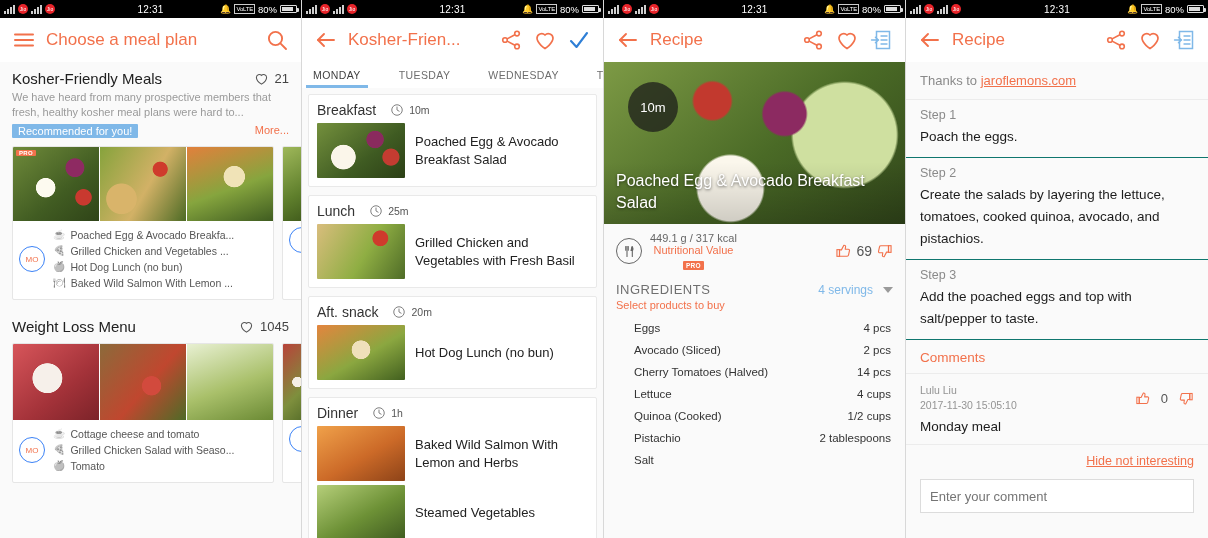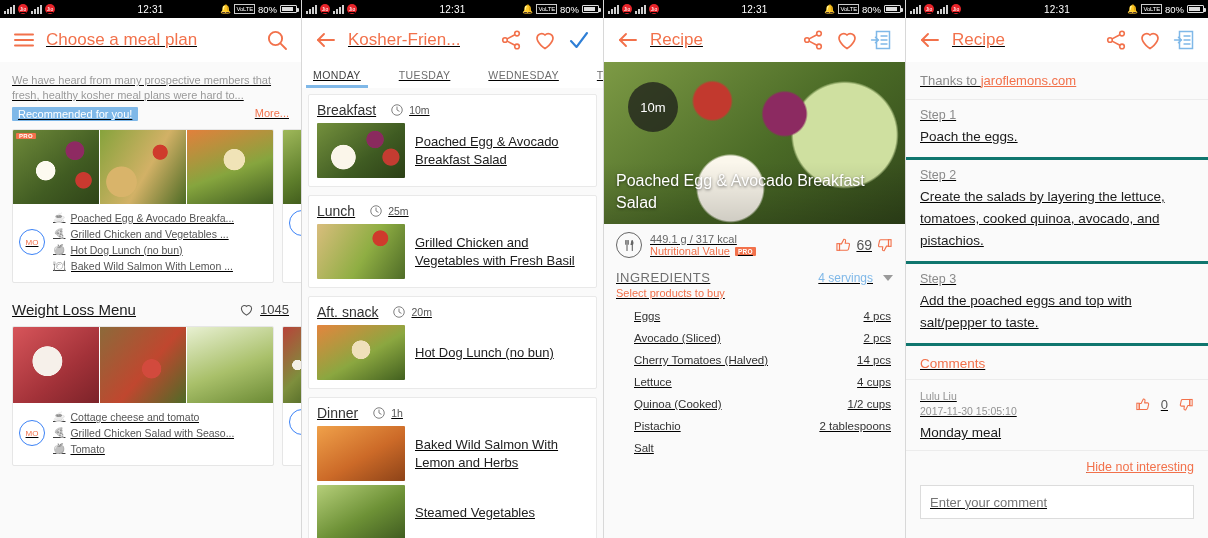--- a/index.html
+++ b/index.html
@@ -2,21 +2,21 @@
 <html><head>
 <meta charset="utf-8">
 <style>
   * { box-sizing: border-box; margin: 0; padding: 0; }
   html, body {
     width: 1208px; height: 538px;
     background: #ffffff;
     font-family: "Liberation Sans", sans-serif;
     overflow: hidden;
   }
-  .screens { display: flex; width: 1208px; height: 378px; text-decoration: underline; }
+  .screens { display: flex; width: 1208px; height: 378px; }
   .screen {
     width: 302px; height: 538px; position: relative;
     background: #fafafa; overflow: hidden;
     border-right: 1px solid #d8d8d8;
   }
   .screen:last-child { border-right: none; }
 
   
   .statusbar {
     height: 18px; background: #000; color: #fff;
@@ -141,21 +141,21 @@
     color:#fff; font-size:16px; line-height:22px;
     background:linear-gradient(transparent, rgba(0,0,0,.18));
     text-shadow:0 1px 3px rgba(0,0,0,.55);
   }
   .nutri-row { display:flex; align-items:center; padding:8px 12px 6px 12px; background:#fafafa; }
   .nutri-ico {
     width:26px; height:26px; border-radius:50%; border:1.6px solid #666;
     display:flex; align-items:center; justify-content:center; margin-right:8px; flex:none;
   }
   .nutri-txt .kcal { font-size:11px; color:#666; }
-  .nutri-txt .nv { font-size:11px; color:#f2714b; display:flex; align-items:center; gap:5px; }
+  .nutri-txt .nv { font-size:11px; color:#f2714b; display:flex; align-items:center; gap:5px;flex-direction:column; }
   .pro-pill { background:#f2714b; color:#fff; font-size:6.5px; font-weight:bold;
               padding:1px 3px; border-radius:1px; letter-spacing:.3px; }
   .vote { margin-left:auto; display:flex; align-items:center; gap:3px; }
   .vote .cnt { font-size:14px; color:#555; }
   .ing-head { padding: 6px 12px 2px 12px; display:flex; align-items:center; }
   .ing-title { font-size:13px; color:#6f6f6f; letter-spacing:.5px; }
   .servings { margin-left:auto; color:#7fb8e8; font-size:12px; margin-right:10px; }
   .caret { width:0;height:0;border-left:5px solid transparent;border-right:5px solid transparent;
            border-top:6px solid #9a9a9a; }
   .ing-sub { padding: 0 12px 6px 12px; color:#f2714b; font-size:11px; }
@@ -164,21 +164,21 @@
   }
   .ing-row .amt { margin-left:auto; color:#333; }
 
   
   .steps { height: calc(538px - 62px); overflow:hidden; background:#fafafa; }
   .thanks { padding:11px 14px; font-size:13px; color:#8a8a8a; background:#fafafa;
             border-bottom:1px solid #ececec; }
   .thanks a { color:#f2714b; }
   .step-label { padding:8px 14px 0 14px; font-size:12.5px; color:#8a8a8a; }
   .step-text { padding:4px 14px 9px 14px; font-size:13.5px; color:#1c1c1c; line-height:22px;
-               border-bottom:3px solid #0f766e; }
+               border-bottom:1px solid #0f766e; }
   .comments-title { padding:10px 14px 8px 14px; color:#f2714b; font-size:13.5px;
                     border-bottom:1px solid #ececec; }
   .comment { padding:9px 14px 6px 14px; display:flex; }
   .c-meta { font-size:10.5px; color:#949494; line-height:15px; }
   .c-vote { margin-left:auto; display:flex; align-items:center; gap:9px; }
   .c-vote .cnt { font-size:13px; color:#555; }
   .c-body { padding:0 14px 10px 14px; font-size:13.5px; color:#1c1c1c; }
   .hide-row { padding:6px 14px 6px 14px; text-align:right; border-top:1px solid #ececec; }
   .hide-link { color:#f2714b; font-size:12.5px; text-decoration:underline; }
   .comment-box {
@@ -281,20 +281,29 @@
       <div class="spacer"></div>
       <svg class="ico click" viewBox="0 0 24 24">
         <circle cx="10.5" cy="10.5" r="6.6" fill="none" stroke="#f2714b" stroke-width="1.9"></circle>
         <line x1="15.4" y1="15.4" x2="21" y2="21" stroke="#f2714b" stroke-width="1.9" stroke-linecap="round"></line>
       </svg>
     </div>
 
     <div class="plan-list">
 
       <div class="plan-block">
+        <div class="plan-head">
+          <div class="plan-title">Kosher-Friendly Meals</div>
+          <div class="plan-likes">
+            <svg class="ico" style="width:17px;height:17px" viewBox="0 0 24 24">
+              <path d="M12 20s-7.2-4.6-7.2-9.5A4.2 4.2 0 0 1 12 7.6a4.2 4.2 0 0 1 7.2 2.9C19.2 15.4 12 20 12 20z" fill="none" stroke="#555" stroke-width="1.5"></path>
+            </svg>
+            <span>21</span>
+          </div>
+        </div>
         <div class="plan-desc">We have heard from many prospective members that fresh, healthy kosher meal plans were hard to...</div>
         <div class="plan-tagrow">
           <span class="tag-rec">Recommended for you!</span>
           <span class="tag-more">More...</span>
         </div>
       </div>
       <div class="cards-row">
         <div class="plan-card">
           <div class="card-imgs">
             <div class="ci">

